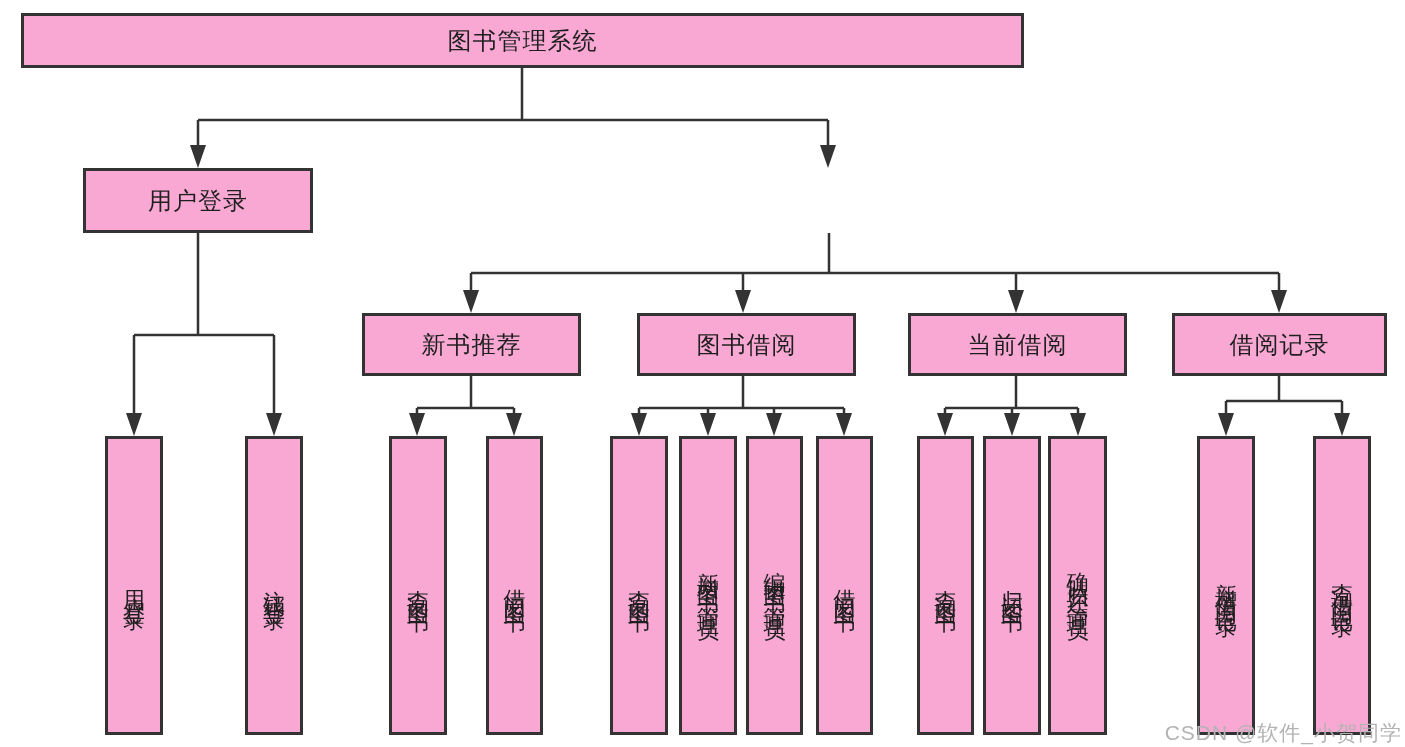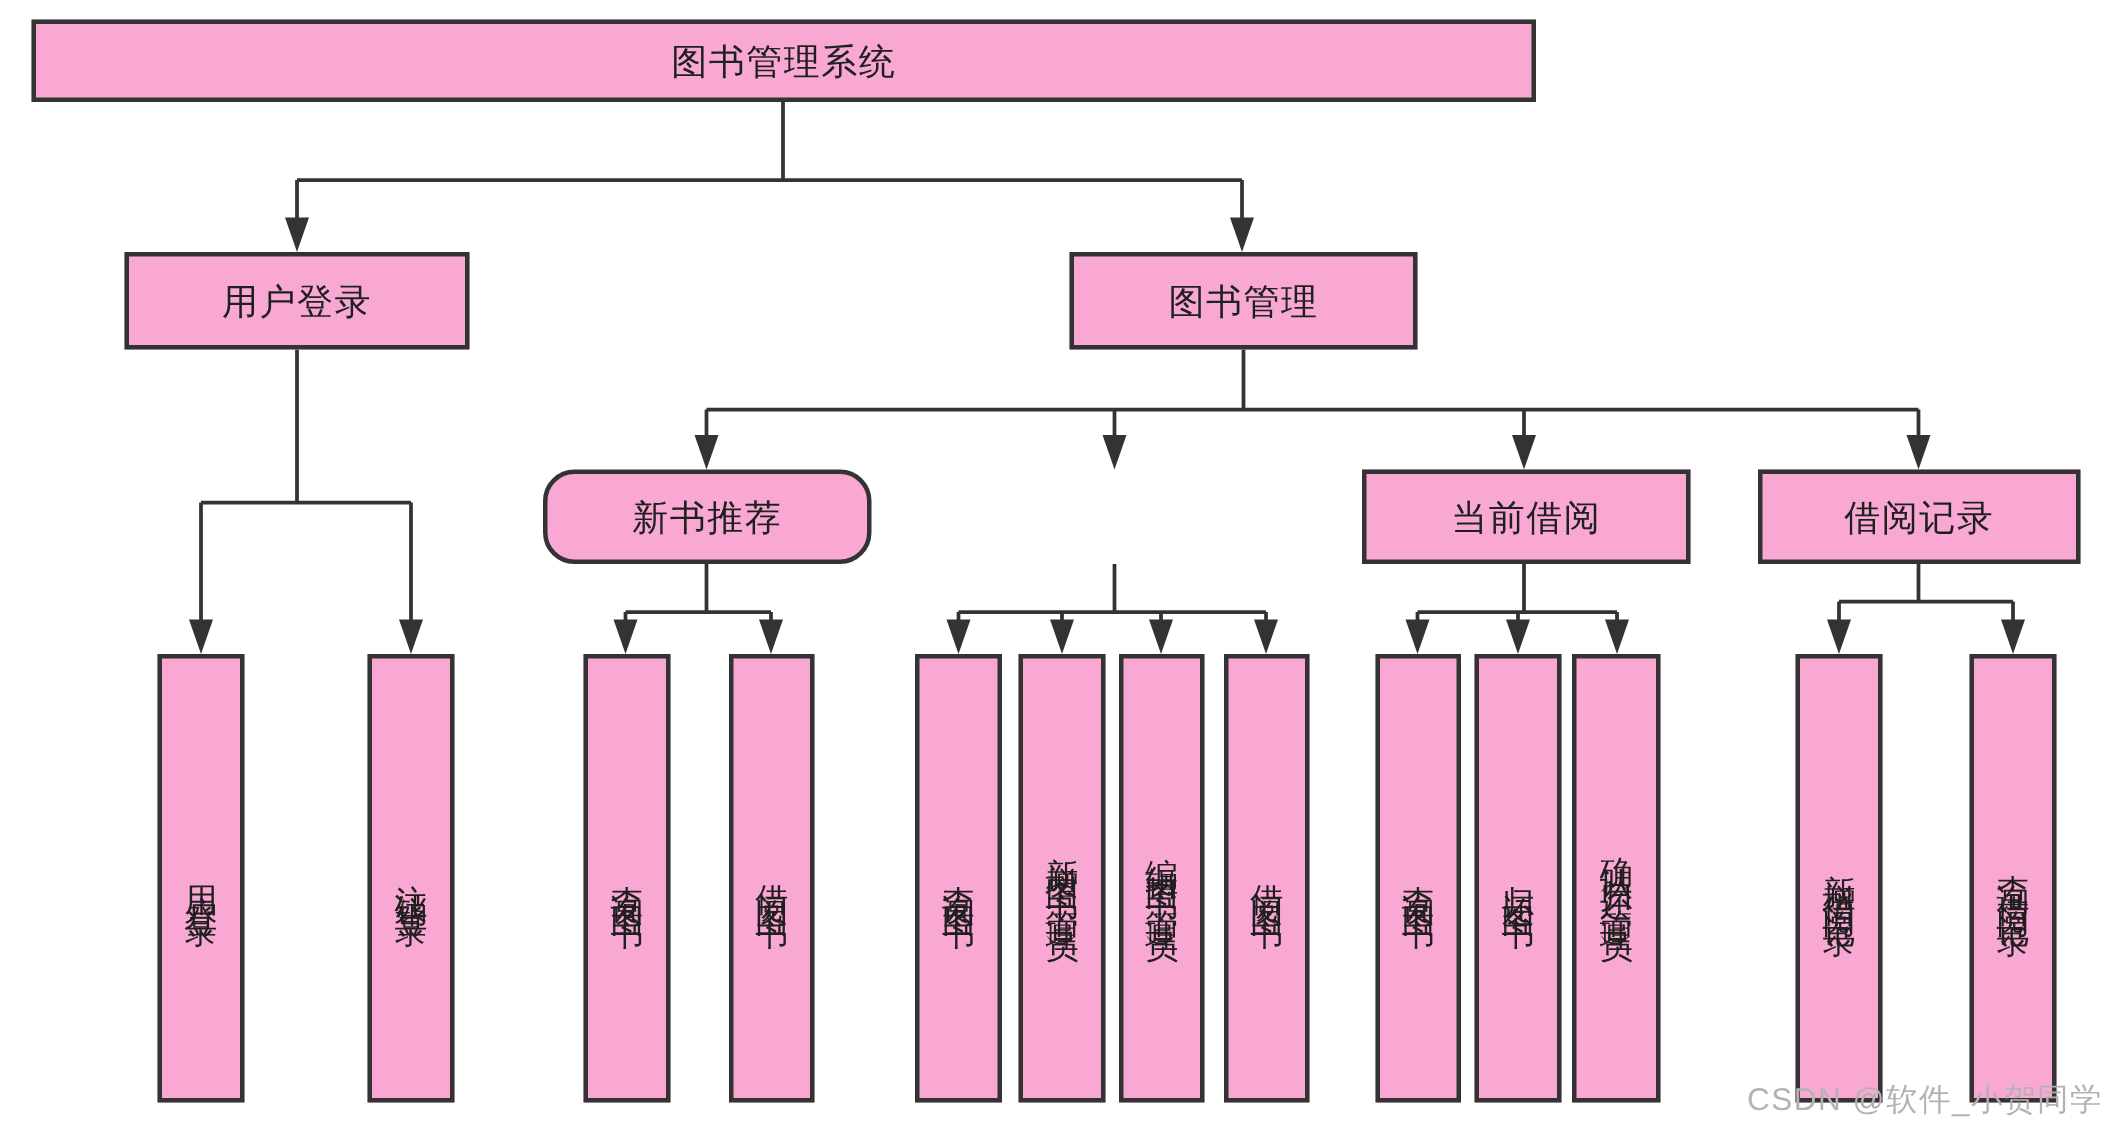--- a/index.html
+++ b/index.html
@@ -28,21 +28,21 @@
     letter-spacing:7px;
     line-height:1;
     white-space:nowrap;
   }
   
   .b-root{left:21px;top:13px;width:1003px;height:55px;}
   
   .b-user-login{left:83px;top:168px;width:230px;height:65px;}
   .b-book-mgmt{left:713px;top:168px;width:232px;height:65px;}
   
-  .b-l3-1{left:362px;top:313px;width:219px;height:63px;border-radius:21px;}
+  .b-l3-1{left:362px;top:313px;width:219px;height:63px;}
   .b-l3-2{left:637px;top:313px;width:219px;height:63px;}
   .b-l3-3{left:908px;top:313px;width:219px;height:63px;}
   .b-l3-4{left:1172px;top:313px;width:215px;height:63px;text-align:right;}
   
   .v-node{top:436px;height:299px;}
   .b-g1a{left:105px;width:58px;}
   .b-g1b{left:245px;width:58px;}
   .b-g2a{left:389px;width:58px;}
   .b-g2b{left:486px;width:57px;}
   .b-g3a{left:610px;width:58px;}
@@ -109,26 +109,26 @@
     </g>
   </svg>
 
   <div class="node b-root">
     <span class="h-label">图书管理系统</span>
   </div>
 
   <div class="node b-user-login">
     <span class="h-label">用户登录</span>
   </div>
-  <div class="node b-book-mgmt">
-    <span class="h-label">图书管理</span>
-  </div>
 
   <div class="node b-l3-1">
     <span class="h-label">新书推荐</span>
+  </div>
+  <div class="node b-l3-2">
+    <span class="h-label">图书借阅</span>
   </div>
   <div class="node b-l3-3">
     <span class="h-label">当前借阅</span>
   </div>
   <div class="node b-l3-4">
     <span class="h-label">借阅记录</span>
   </div>
 
   <div class="node v-node b-g1a">
     <span>用户登录</span>

